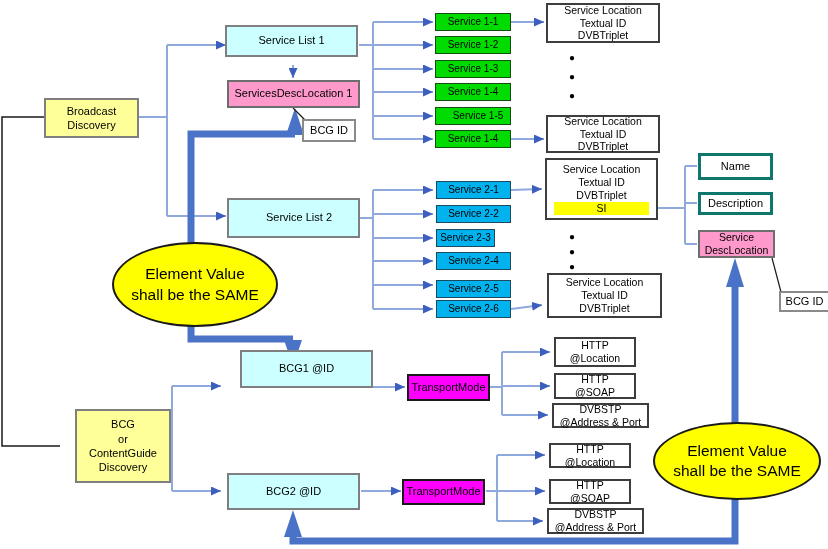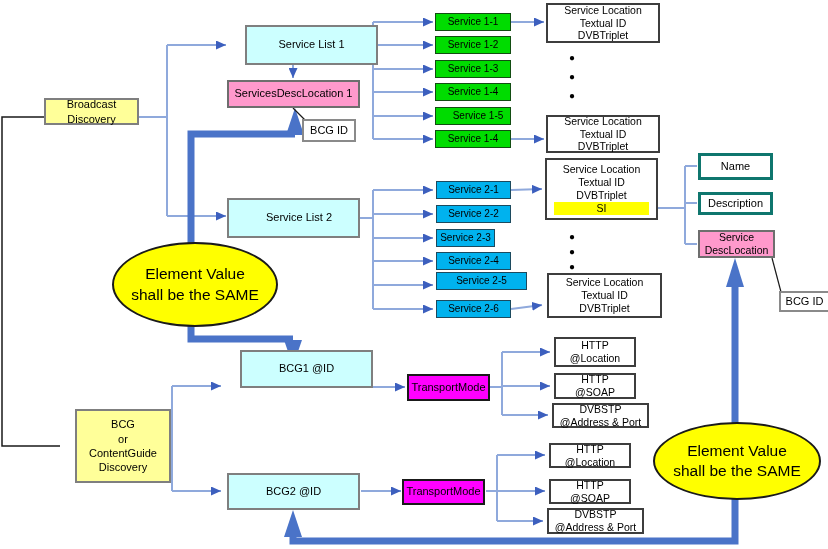--- a/index.html
+++ b/index.html
@@ -90,44 +90,44 @@
       <polygon points="735,258 726,287 744,287" fill="#4A73C8"></polygon>
       <polygon points="293,510 284,537 302,537" fill="#4A73C8"></polygon>
     </g>
 
     <g stroke="#1A1A1A" stroke-width="1.2" fill="none">
       <path d="M293,108 L306,121"></path>
       <path d="M772,258 L781,292"></path>
     </g>
   </svg>
 
-  <div class="bx yel" style="left:44px;top:98px;width:95px;height:27px;">Broadcast
+  <div class="bx yel" style="left:44px;top:98px;width:95px;height:40px;">Broadcast
 Discovery</div>
   <div class="bx yel" style="left:75px;top:409px;width:96px;height:74px;">BCG
 or
 ContentGuide
 Discovery</div>
 
-  <div class="bx cyan" style="left:245px;top:25px;width:133px;height:40px;">Service List 1</div>
+  <div class="bx cyan" style="left:225px;top:25px;width:133px;height:32px;">Service List 1</div>
   <div class="bx pnk" style="left:227px;top:80px;width:133px;height:28px;">ServicesDescLocation 1</div>
   <div class="bx lbl" style="left:302px;top:119px;width:54px;height:23px;">BCG ID</div>
   <div class="bx cyan" style="left:227px;top:198px;width:133px;height:40px;padding-left:11px;">Service List 2</div>
 
   <div class="bx grn" style="left:435px;top:13px;width:76px;height:18px;">Service 1-1</div>
   <div class="bx grn" style="left:435px;top:36px;width:76px;height:18px;">Service 1-2</div>
   <div class="bx grn" style="left:435px;top:60px;width:76px;height:18px;">Service 1-3</div>
   <div class="bx grn" style="left:435px;top:83px;width:76px;height:18px;">Service 1-4</div>
   <div class="bx grn" style="left:435px;top:107px;width:76px;height:18px;padding-left:10px;">Service 1-5</div>
   <div class="bx grn" style="left:435px;top:130px;width:76px;height:18px;">Service 1-4</div>
 
   <div class="bx blu" style="left:436px;top:181px;width:75px;height:18px;">Service 2-1</div>
   <div class="bx blu" style="left:436px;top:205px;width:75px;height:18px;">Service 2-2</div>
   <div class="bx blu" style="left:436px;top:229px;width:59px;height:18px;">Service 2-3</div>
   <div class="bx blu" style="left:436px;top:252px;width:75px;height:18px;">Service 2-4</div>
-  <div class="bx blu" style="left:436px;top:272px;width:91px;height:18px;">Service 2-5</div>
+  <div class="bx blu" style="left:436px;top:280px;width:75px;height:18px;">Service 2-5</div>
   <div class="bx blu" style="left:436px;top:300px;width:75px;height:18px;">Service 2-6</div>
 
   <div class="bx wht" style="left:546px;top:3px;width:114px;height:40px;">Service Location
 Textual ID
 DVBTriplet</div>
   <div class="bx wht" style="left:546px;top:115px;width:114px;height:38px;">Service Location
 Textual ID
 DVBTriplet</div>
   <div class="bx wht" style="left:545px;top:158px;width:113px;height:62px;">
     <span>Service Location

